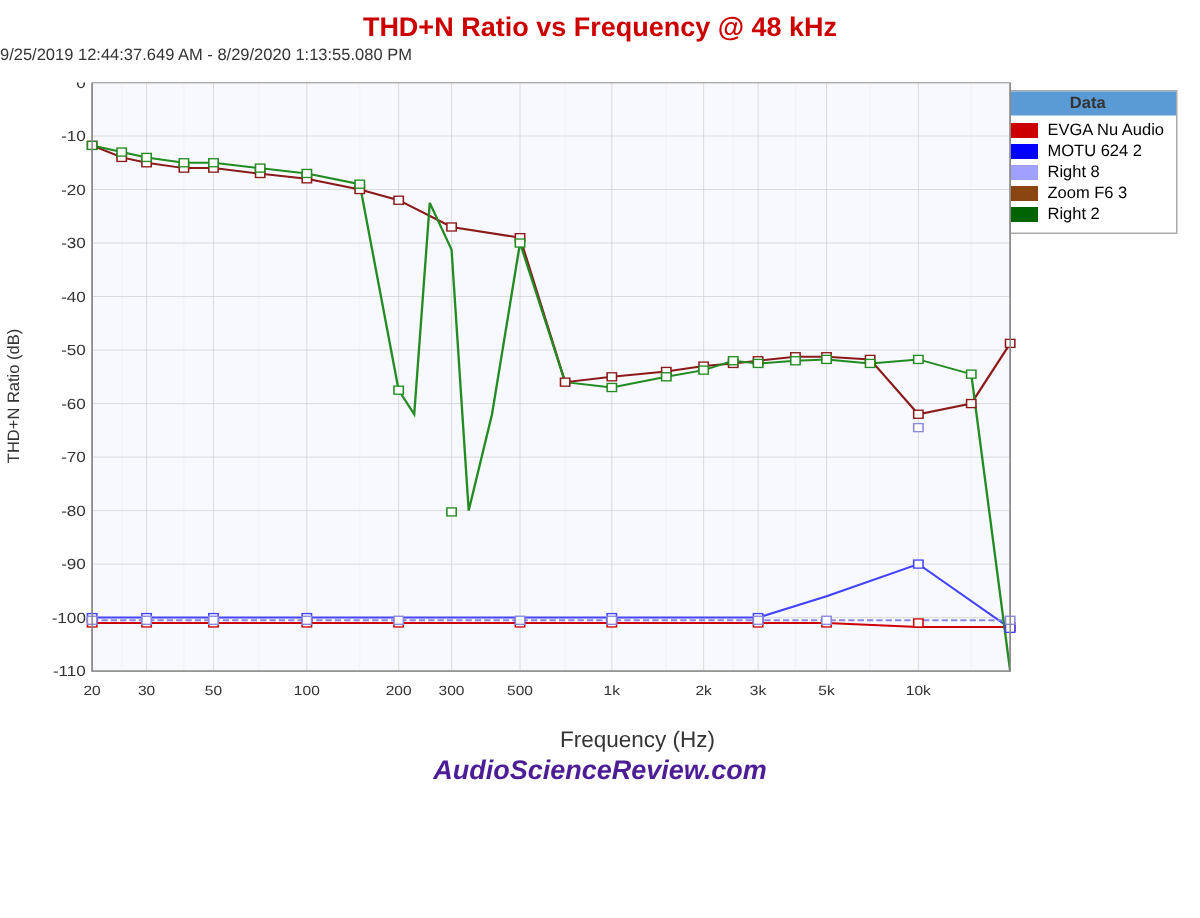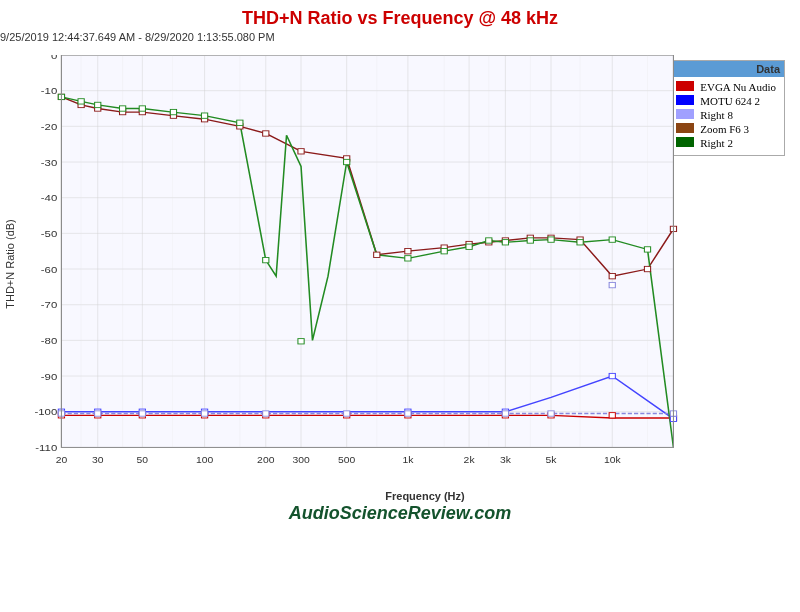--- a/index.html
+++ b/index.html
@@ -54,48 +54,47 @@
       white-space: nowrap;
       font-size: 11px;
       color: #333;
     }
     .x-axis-label {
       position: absolute;
       bottom: 30px;
       left: 60px;
       right: 10px;
       text-align: center;
-      font-size: 11px;
+      font-size: 15px;
       color: #333;
-      font-weight: bold;
     }
     .legend-box {
       position: absolute;
       top: 60px;
       right: 15px;
       background: #fff;
       border: 1px solid #aaa;
       padding: 4px 8px;
       font-size: 11px;
       min-width: 110px;
     }
     .legend-title {
-      text-align: right;
+      text-align: center;
       background: #5b9bd5;
       color: #333;
       font-weight: bold;
       margin: -4px -8px 4px -8px;
       padding: 2px 4px;
       font-size: 11px;
     }
     .legend-item {
       display: flex;
+      align-items: center;
       margin: 2px 0;
       font-size: 11px;
-      font-family: Liberation Serif, serif;
     }
     .legend-color {
       width: 18px;
       height: 10px;
       margin-right: 6px;
       flex-shrink: 0;
     }
     .annotation-text {
       position: absolute;
       top: 65px;
@@ -463,16 +462,16 @@
       <rect x="463" y="399" width="6" height="6"></rect>
       <rect x="507" y="399" width="6" height="6"></rect>
       <rect x="566" y="255" width="6" height="6"></rect>
       <rect x="625" y="399" width="6" height="6"></rect>
     </g>
 
     <rect x="38" y="0" width="590" height="440" fill="none" stroke="#888" stroke-width="1"></rect>
   </svg>
 
   <div class="watermark-bottom">
-    <span style="color:#14532d; font-style:italic;">AudioScienceReview.com</span>
+    <span style="color:#4c1d95; font-style:italic;">AudioScienceReview.com</span>
   </div>
 
 </div>
 
 </body></html>

